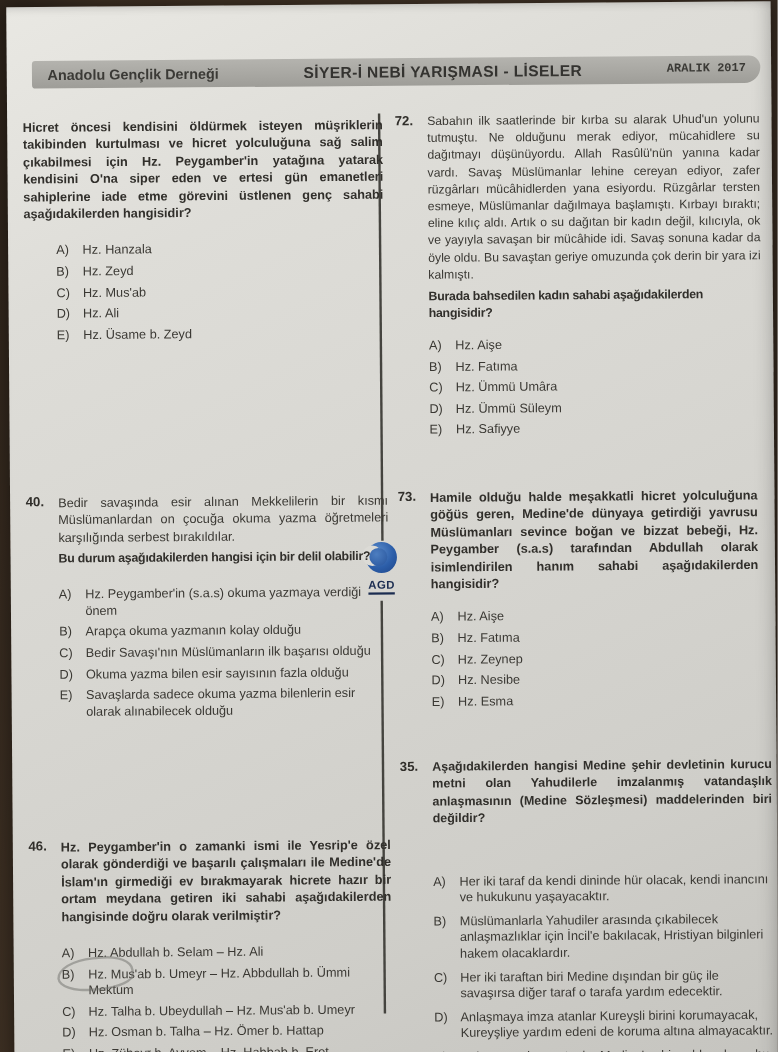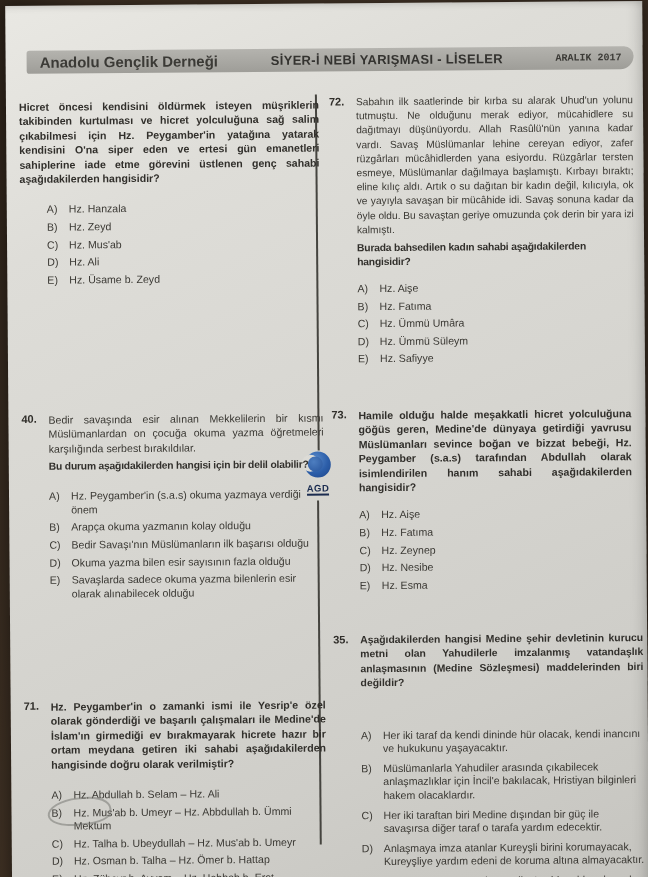--- a/index.html
+++ b/index.html
@@ -17,21 +17,21 @@
   }
   .paper > *{position:absolute;}
   
   .header-band{
     left:21px;top:45px;width:607px;height:23px;box-sizing:border-box;
     background:linear-gradient(180deg,#b4b3ae 0%,#a7a6a1 60%,#9e9d98 100%);
     border-radius:3px 10px 14px 3px;
     display:flex;align-items:center;justify-content:space-between;
     padding:0 12px 0 13px;
   }
-  .header-org{font-size:15px;font-weight:700;color:#3b3a36;}
+  .header-org{font-size:12px;font-weight:700;color:#3b3a36;}
   .header-title{font-size:13px;font-weight:700;color:#343330;letter-spacing:0.3px;}
   .header-date{font-size:10px;font-weight:700;color:#3b3a36;font-family:Liberation Mono, monospace;}
   
   .divider-top{left:309px;top:91px;width:2px;height:356px;background:#45443f;}
   .divider-bottom{left:308px;top:497px;width:2px;height:344px;background:#45443f;}
   .agd-logo{left:290px;top:448px;width:38px;text-align:center;}
   .agd-ball{width:26px;height:26px;margin:0 auto;border-radius:50%;position:relative;
     background:radial-gradient(circle at 38% 32%,#5b8ccb 0%,#2c5ea9 55%,#1d4488 100%);}
   .agd-ball::before{content:"";position:absolute;left:-3px;top:3px;width:17px;height:17px;border-radius:50%;background:#dcdbd6;}
   .agd-ball::after{content:"";position:absolute;left:3px;top:5px;width:15px;height:15px;border-radius:50%;
@@ -142,21 +142,21 @@
         </div>
       <div class="opt">
           <span class="opt-letter">E)</span>
           <span class="opt-text">Savaşlarda sadece okuma yazma bilenlerin esir olarak alınabilecek olduğu</span>
         </div>
     </div>
   </div>
 
   <div class="q q71 bold">
     <div class="q-head">
-      <span class="q-num">71.</span>
+      <span class="q-num">46.</span>
       <p class="q-stem">Hz. Peygamber'in o zamanki ismi ile Yesrip'e özel olarak gönderdiği ve başarılı çalışmaları ile Medine'de İslam'ın girmediği ev bırakmayarak hicrete hazır bir ortam meydana getiren iki sahabi aşağıdakilerden hangisinde doğru olarak verilmiştir?</p>
     </div>
     <div class="q-options">
       <div class="opt">
           <span class="opt-letter">A)</span>
           <span class="opt-text">Hz. Abdullah b. Selam – Hz. Ali</span>
         </div>
       <div class="opt">
           <span class="opt-letter">B)</span>
           <span class="opt-text">Hz. Mus'ab b. Umeyr – Hz. Abbdullah b. Ümmi Mektum</span>

